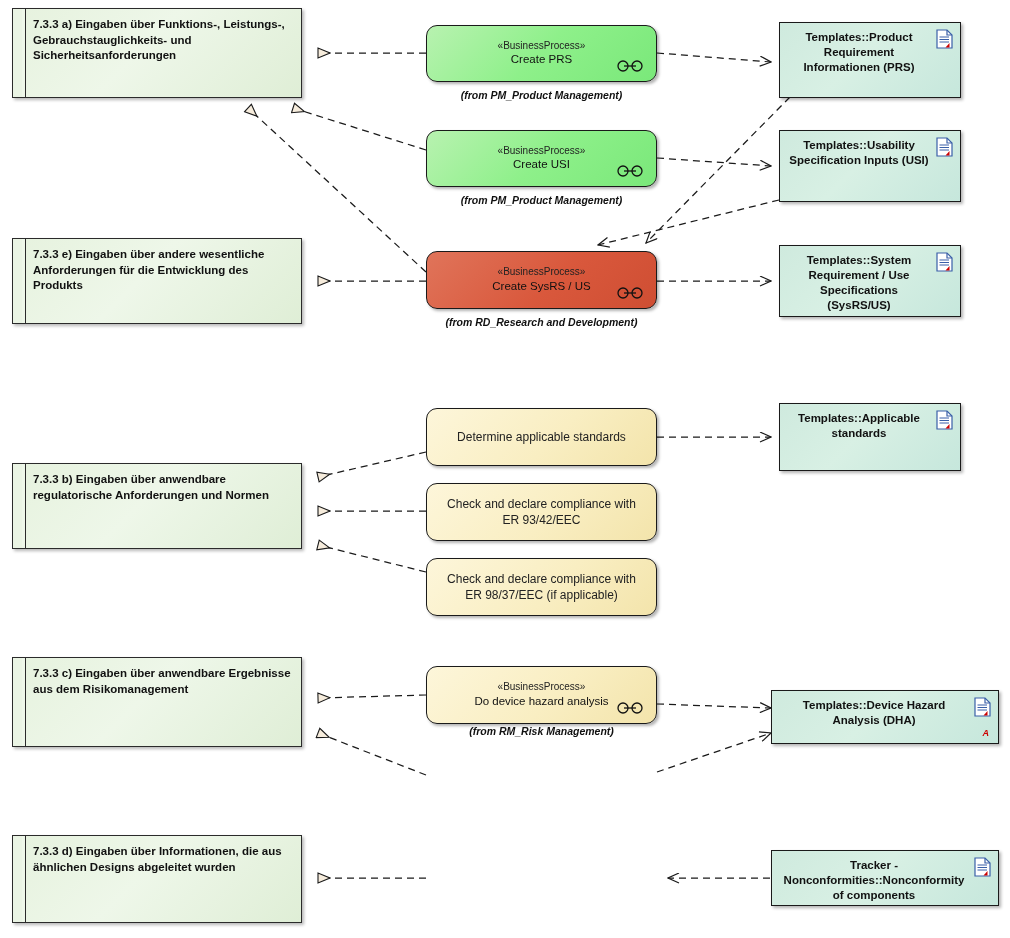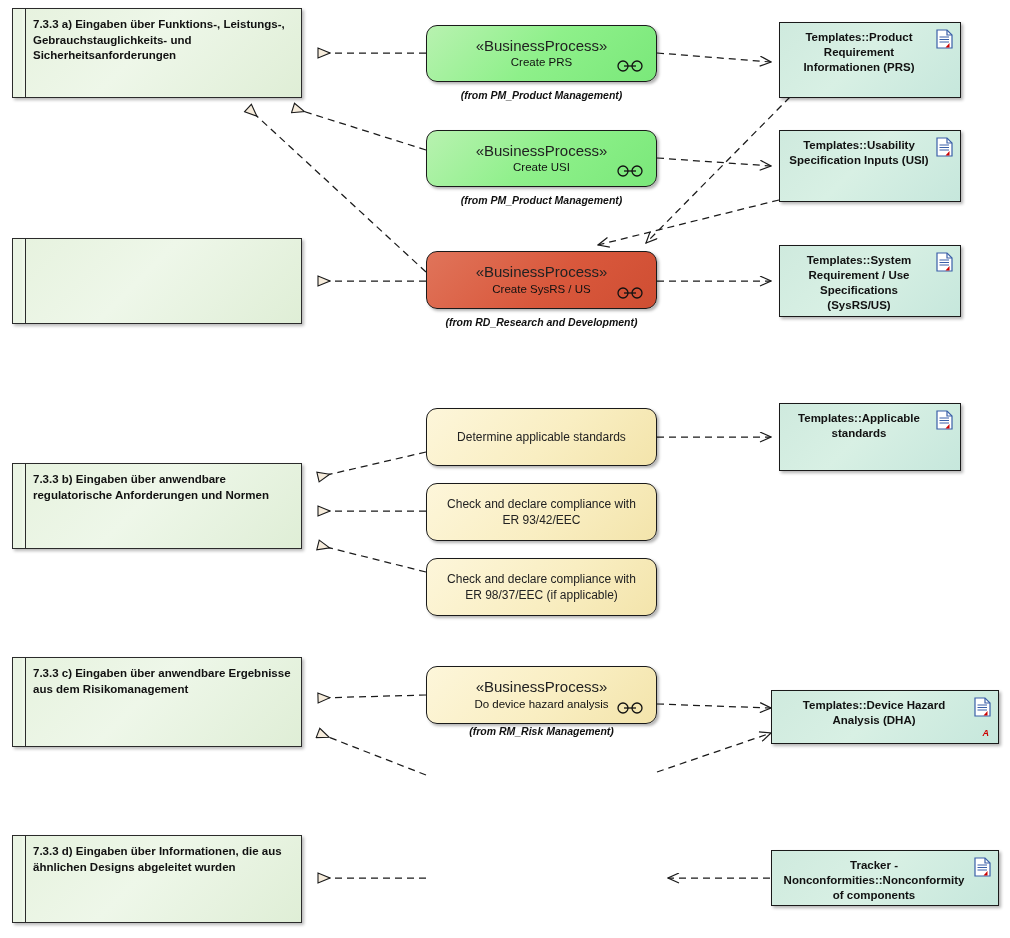--- a/index.html
+++ b/index.html
@@ -19,21 +19,21 @@
        font-size:11.5px;font-weight:bold;color:#111;line-height:1.35;}
 
   
   .act{position:absolute;box-sizing:border-box;border:1.3px solid #1a1a1a;
        border-radius:11px;box-shadow:2px 2px 3px rgba(0,0,0,0.30);
        display:flex;flex-direction:column;align-items:center;justify-content:center;
        text-align:center;}
   .act.green{background:linear-gradient(135deg,#b8f2b0 0%,#8ef08a 50%,#7ae87a 100%);}
   .act.red{background:linear-gradient(135deg,#e0745a 0%,#d9583c 55%,#cf4e33 100%);}
   .act.yellow{background:linear-gradient(135deg,#fdf6da 0%,#f9eec2 55%,#f3e4ab 100%);}
-  .act .stereo{font-size:15px;color:#222;line-height:1.25;}
+  .act .stereo{font-size:10px;color:#222;line-height:1.25;}
   .act .name{font-size:11.5px;font-weight:normal;color:#111;line-height:1.3;padding:0 10px;}
   .act .plain{font-size:12px;color:#222;line-height:1.35;padding:0 14px;}
   .act .proc-icon{position:absolute;right:12px;bottom:9px;}
   .from{position:absolute;font-size:10.5px;font-style:italic;font-weight:bold;
         color:#111;text-align:center;}
 
   
   .art{position:absolute;box-sizing:border-box;border:1.3px solid #1a1a1a;
        background:linear-gradient(135deg,#cfeade 0%,#d8f0e4 45%,#c6e7dc 100%);
        box-shadow:2px 2px 3px rgba(0,0,0,0.30);}
@@ -102,20 +102,21 @@
 
   <div class="req" style="left:12px;top:8px;width:290px;height:90px;">
     <div class="bar"></div>
     <div class="bar2"></div>
     <div class="txt">7.3.3 a) Eingaben über Funktions-, Leistungs-, Gebrauchstauglichkeits- und Sicherheitsanforderungen</div>
   </div>
 
   <div class="req" style="left:12px;top:238px;width:290px;height:86px;">
     <div class="bar"></div>
     <div class="bar2"></div>
+    <div class="txt">7.3.3 e) Eingaben über andere wesentliche Anforderungen für die Entwicklung des Produkts</div>
   </div>
 
   <div class="req" style="left:12px;top:463px;width:290px;height:86px;">
     <div class="bar"></div>
     <div class="bar2"></div>
     <div class="txt">7.3.3 b) Eingaben über anwendbare regulatorische Anforderungen und Normen</div>
   </div>
 
   <div class="req" style="left:12px;top:657px;width:290px;height:90px;">
     <div class="bar"></div>

